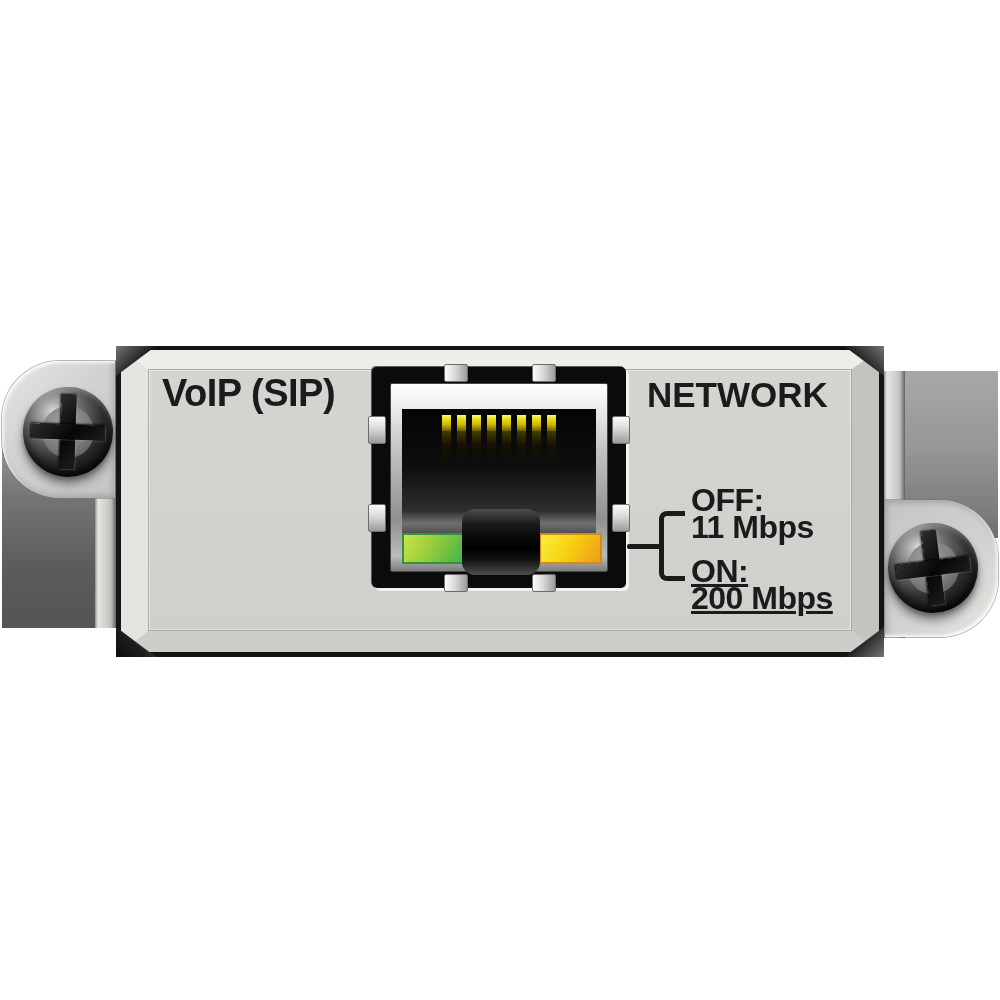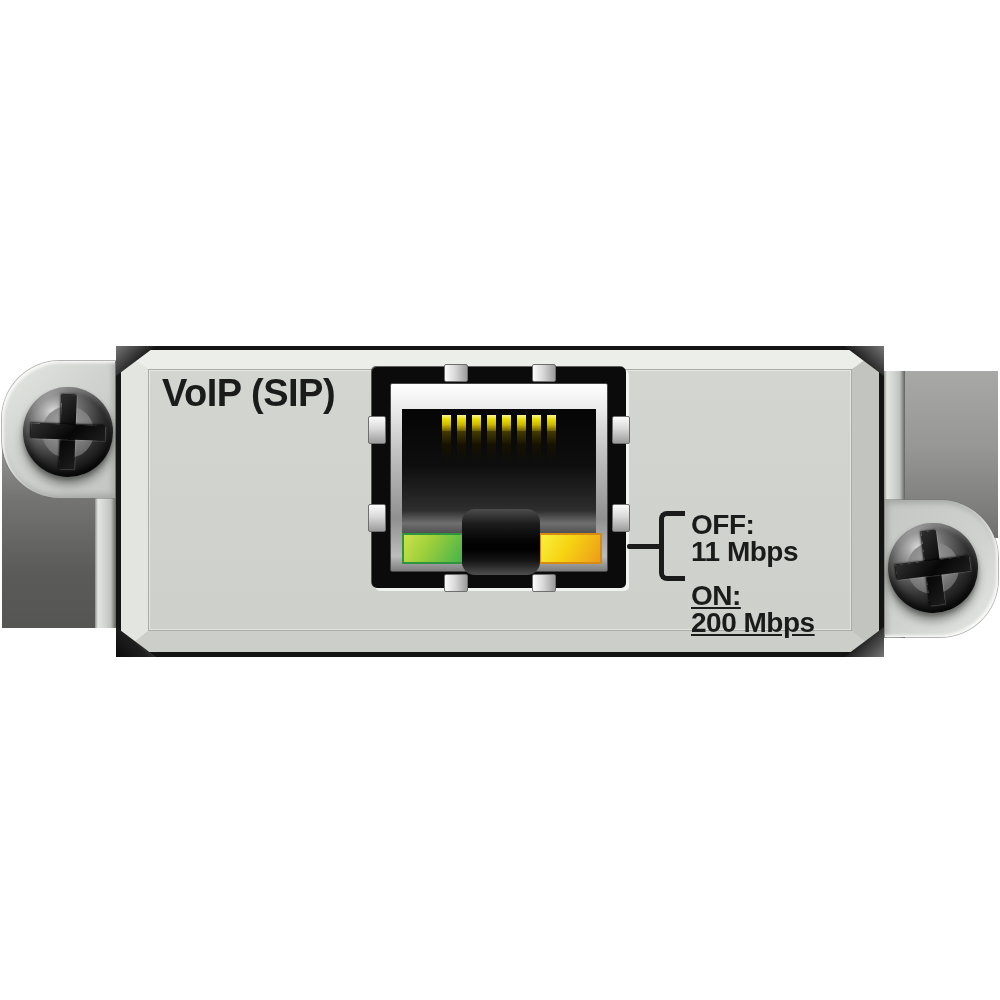--- a/index.html
+++ b/index.html
@@ -126,21 +126,21 @@
   .tab-b1{left:72px;bottom:-4px;} .tab-b2{left:160px;bottom:-4px;}
   .tab-l1{left:-4px;top:49px;}  .tab-l2{left:-4px;top:137px;}
   .tab-r1{right:-4px;top:49px;} .tab-r2{right:-4px;top:137px;}
 
   
   .lbl{color:var(--text-color);font-weight:bold;white-space:nowrap;}
   .lbl-voip{left:162px;top:374px;font-size:38px;letter-spacing:-0.5px;line-height:1;}
   .lbl-network{left:647px;top:377px;font-size:35px;line-height:1;}
   .lbl-link{left:164px;top:528px;font-size:26px;line-height:30px;display:flex;align-items:center;gap:10px;letter-spacing:-0.5px;}
   .link-dash{display:inline-block;width:33px;height:5px;background:var(--line-color);border-radius:2px;}
-  .callout-block{font-size:28px;line-height:27px;letter-spacing:-0.5px;margin-top:24px;}
+  .callout-block{font-size:32px;line-height:27px;letter-spacing:-0.5px;}
   .callout-off{left:691px;top:487px;}
   .callout-on{left:691px;top:558px;text-decoration:underline;}
   .bracket{
     left:659px;top:511px;width:26px;height:70px;
     border:5px solid var(--line-color);border-right:none;border-radius:8px 0 0 8px;
     box-sizing:border-box;
   }
   .lead-line{left:627px;top:544px;width:34px;height:5px;background:var(--line-color);border-radius:2px;}
 </style>
 </head>
@@ -200,20 +200,21 @@
     <div class="abs shield-tab tab-h tab-t2"></div>
     <div class="abs shield-tab tab-h tab-b1"></div>
     <div class="abs shield-tab tab-h tab-b2"></div>
     <div class="abs shield-tab tab-v tab-l1"></div>
     <div class="abs shield-tab tab-v tab-l2"></div>
     <div class="abs shield-tab tab-v tab-r1"></div>
     <div class="abs shield-tab tab-v tab-r2"></div>
   </div>
 
   <div class="abs lbl lbl-voip">VoIP (SIP)</div>
+  <div class="abs lbl lbl-network">NETWORK</div>
 
   <div class="abs lead-line"></div>
   <div class="abs bracket"></div>
   <div class="abs lbl callout-block callout-off">
     <div>OFF:</div>
     <div>11 Mbps</div>
   </div>
   <div class="abs lbl callout-block callout-on">
     <div>ON:</div>
     <div>200 Mbps</div>

